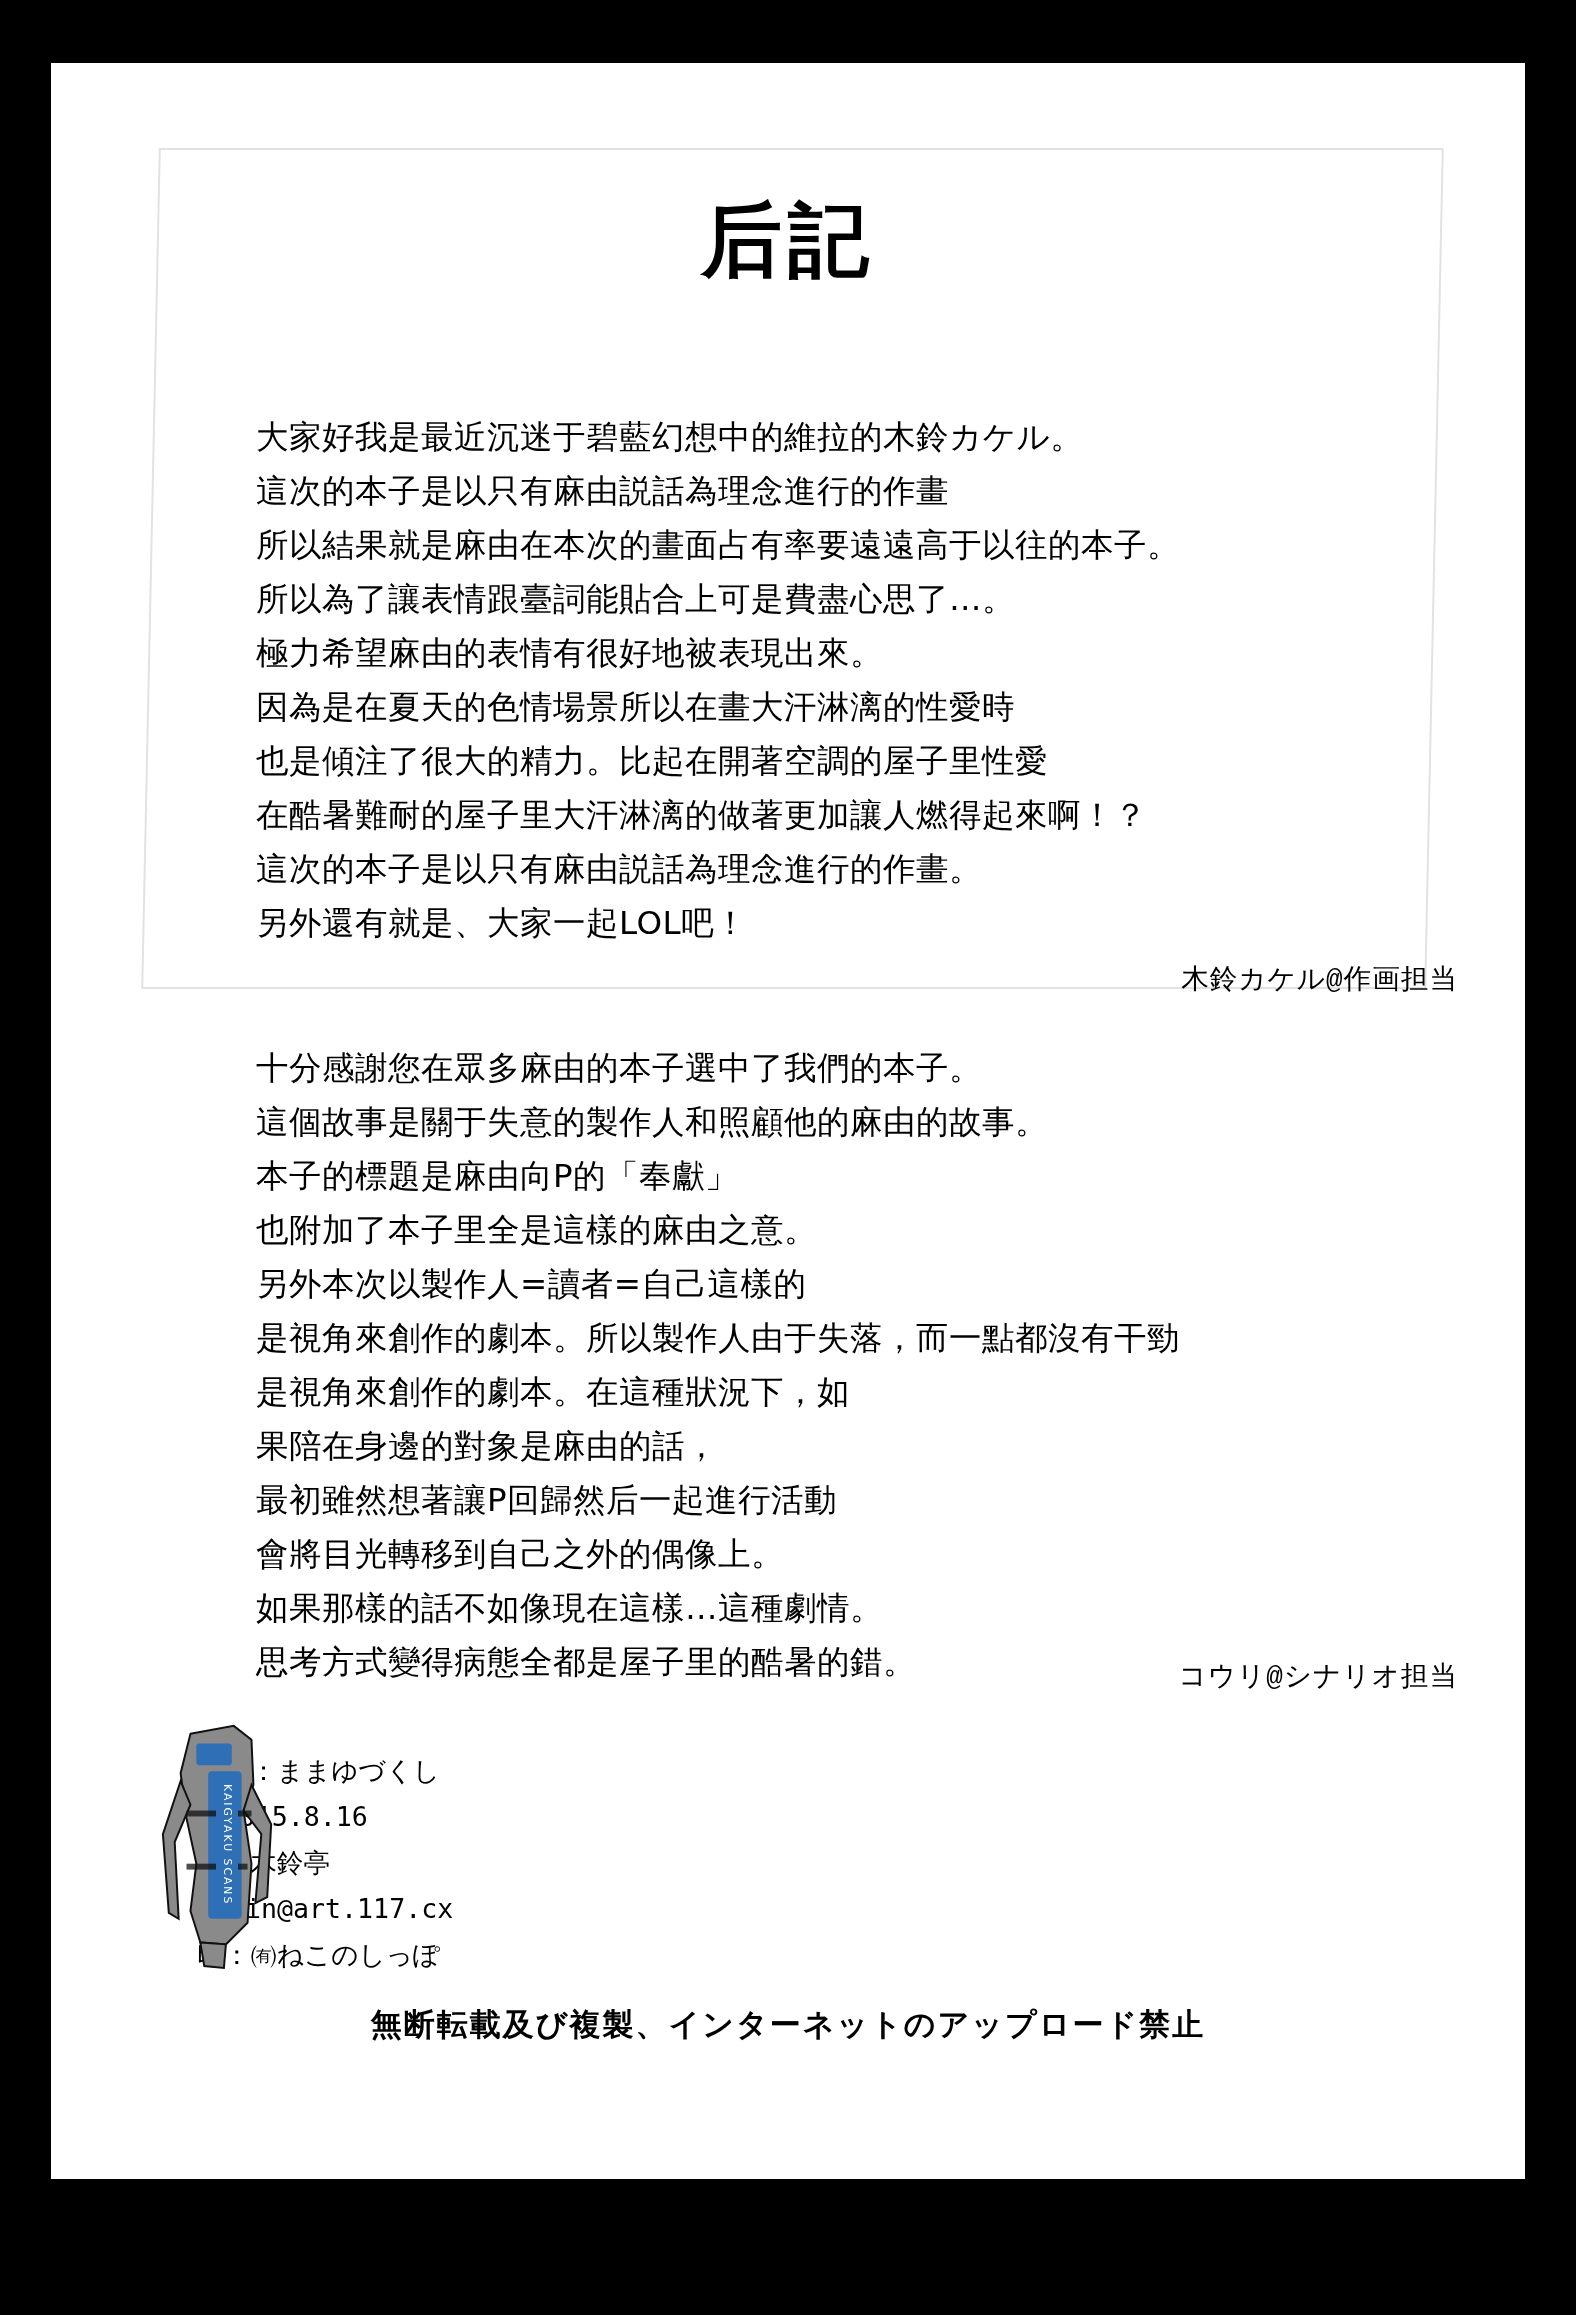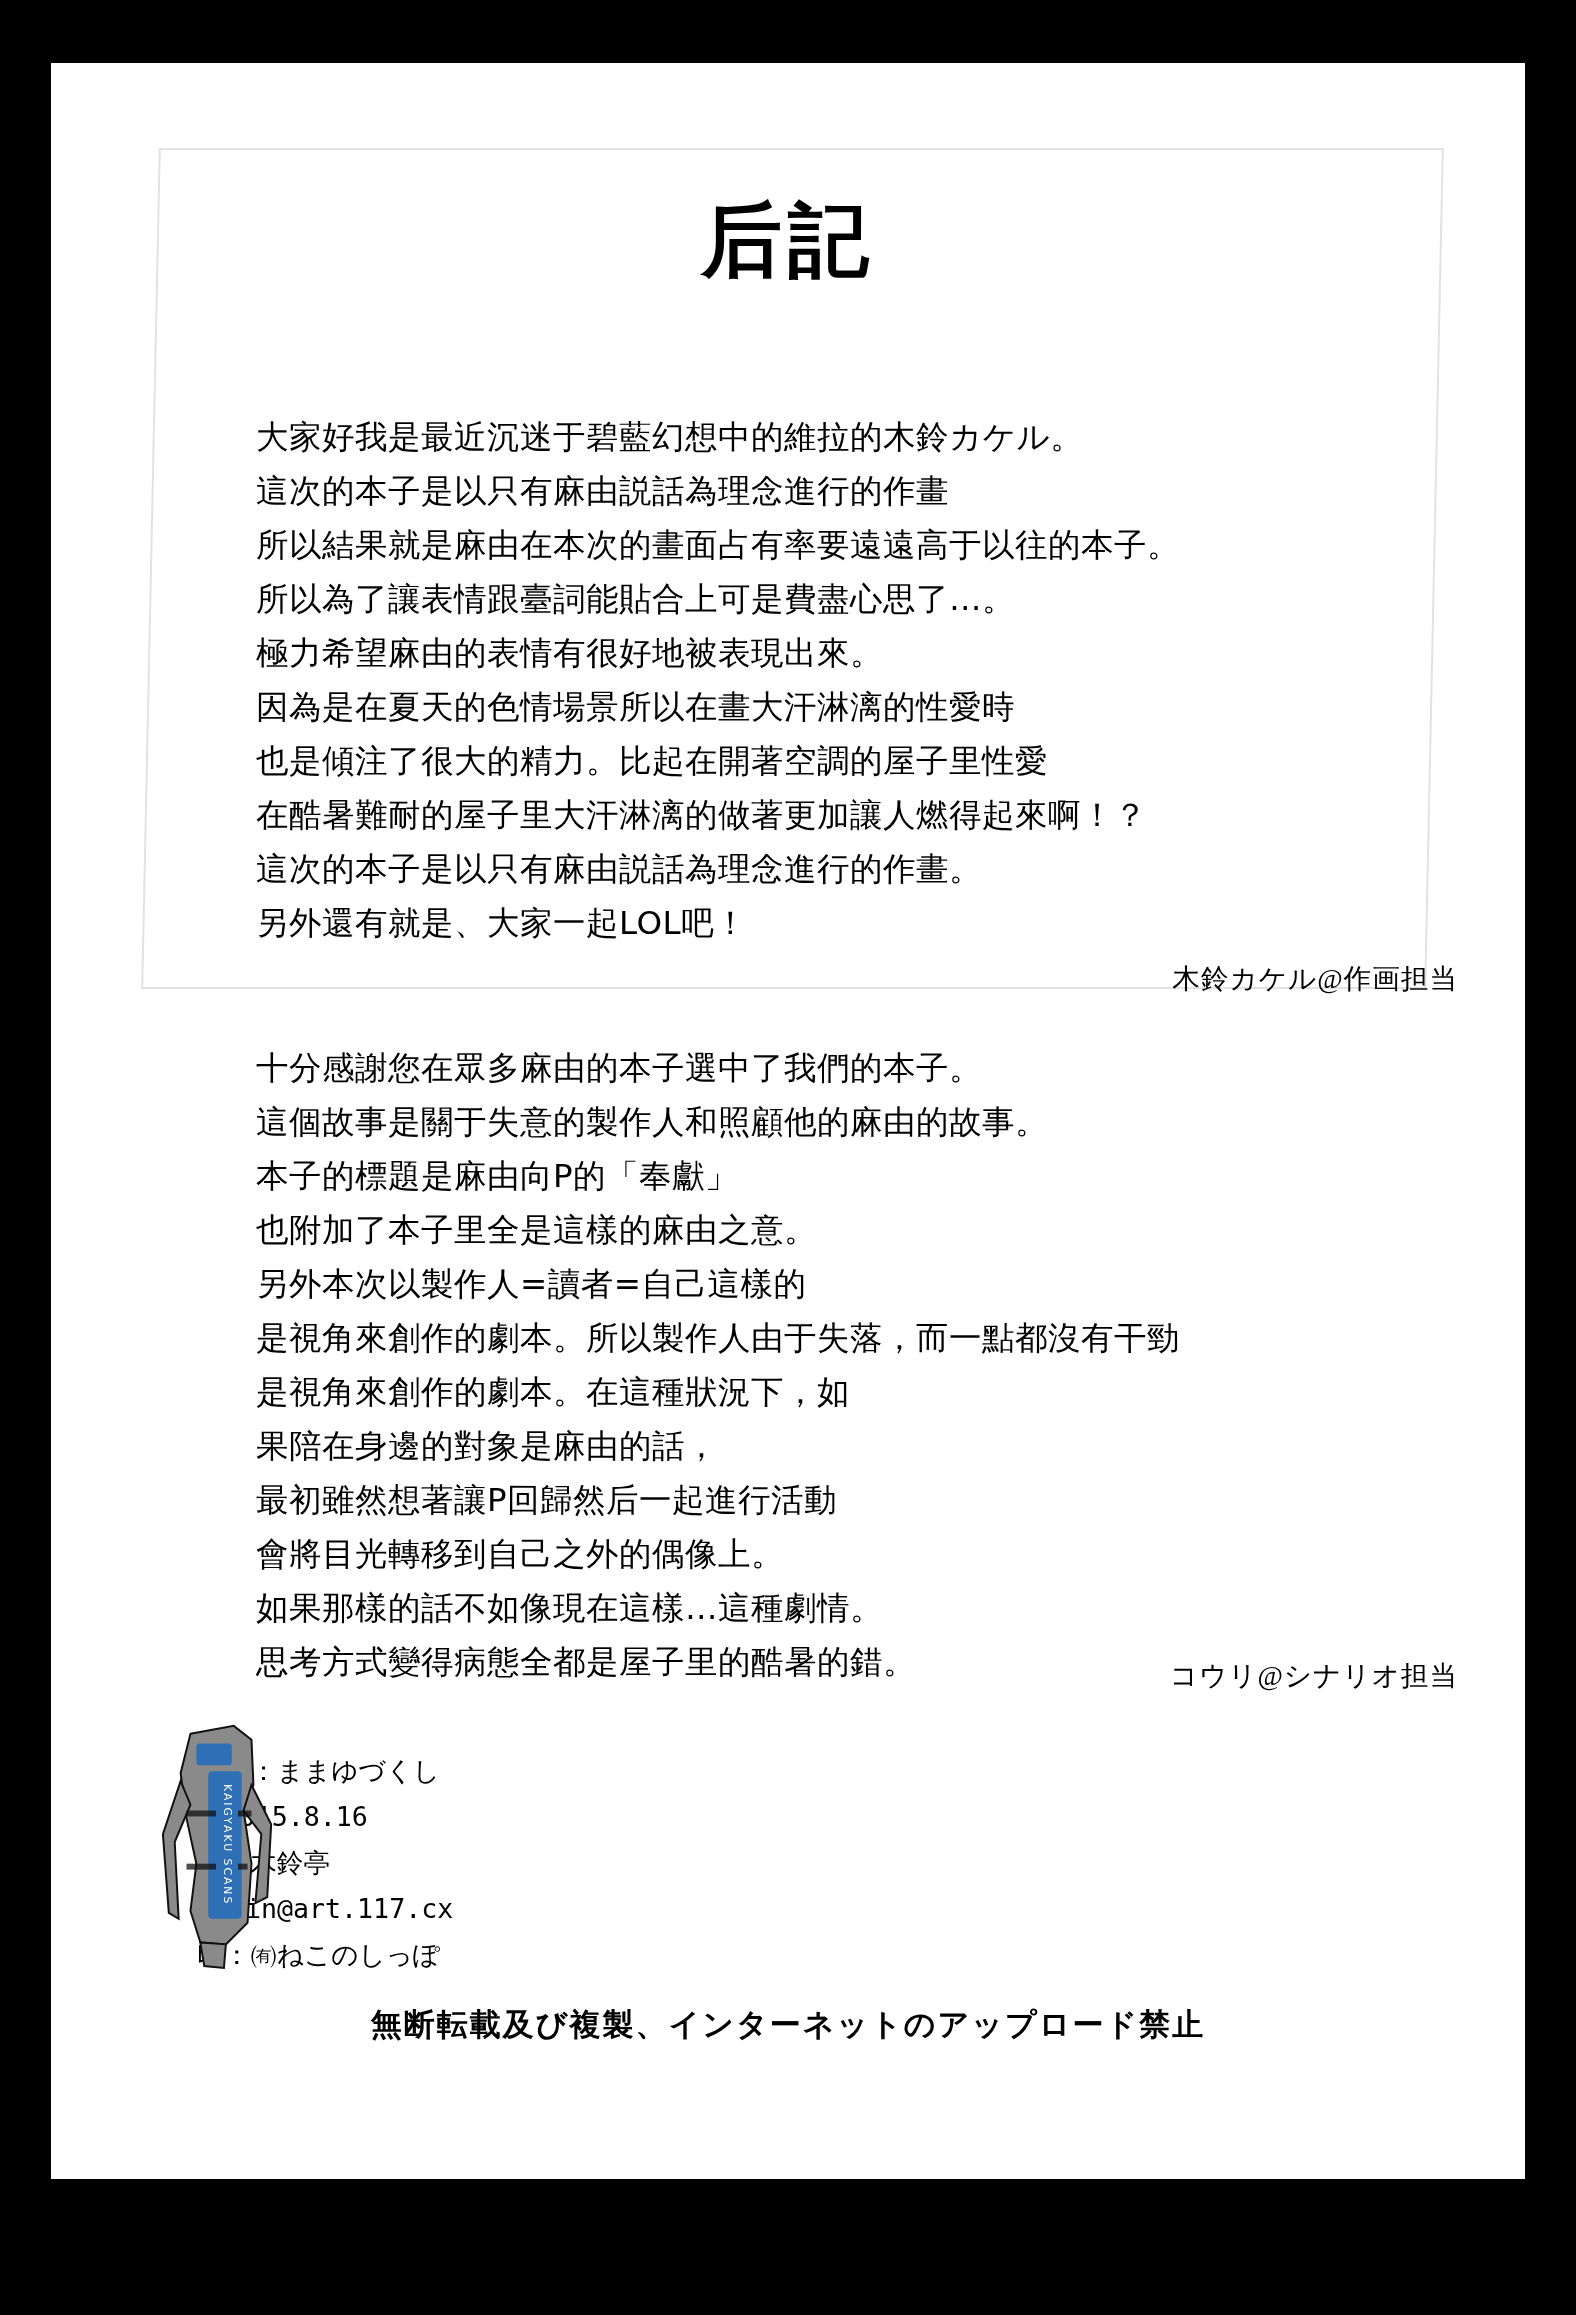--- a/index.html
+++ b/index.html
@@ -68,21 +68,21 @@
     letter-spacing: 0.5px;
   }
   #afterword-1 { top: 317px; }
   #afterword-2 { top: 948px; }
 
   .signature {
     position: absolute;
     width: 1202px;
     left: 205px;
     text-align: right;
-    font-family: Liberation Serif, serif;
+    font-family: Liberation Mono, monospace;
     font-size: 27.6px;
     color: #000;
     letter-spacing: 1px;
   }
   #sign-1 { top: 867px; }
   #sign-2 { top: 1564px; }
 
   .colophon {
     position: absolute;
     left: 146px;

